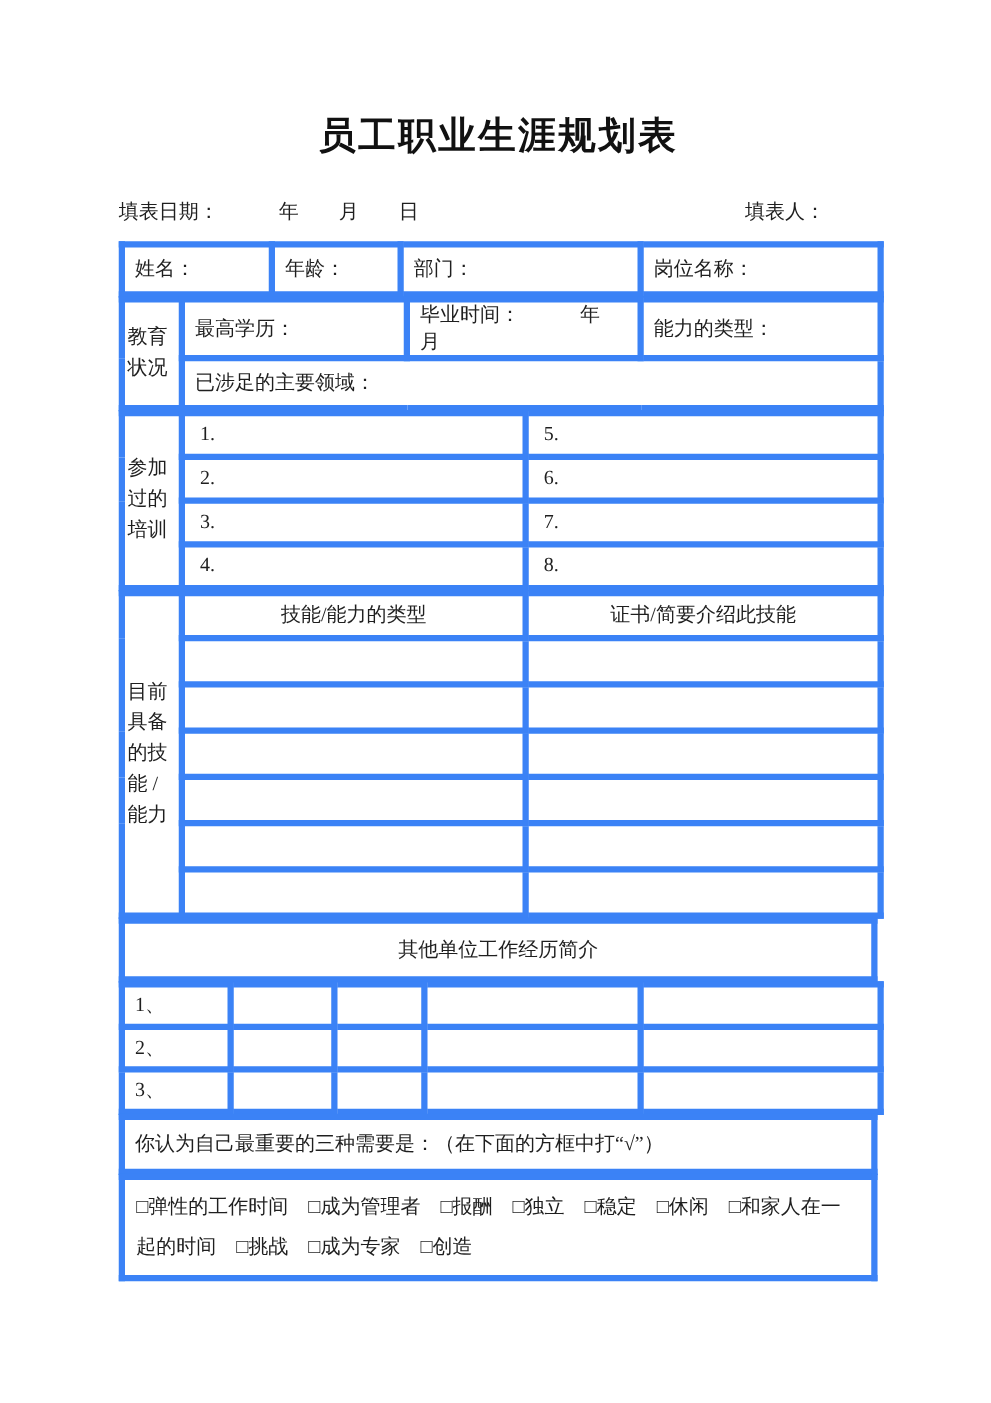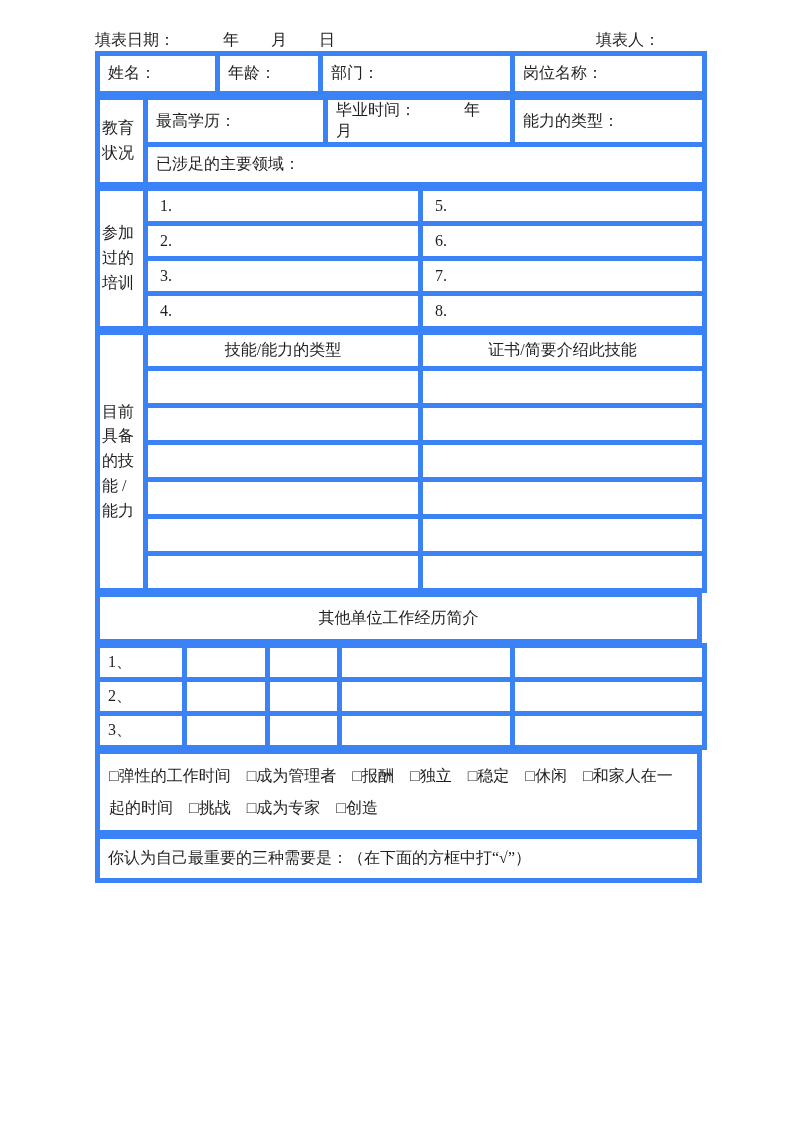--- a/index.html
+++ b/index.html
@@ -8,21 +8,21 @@
     font-family:"Liberation Serif","DejaVu Serif",serif;
     color:#1f1f1f;overflow:hidden;
   }
   .content{width:607px;margin-left:95px;}
   .doc-title{
     margin:0;padding-top:88px;text-align:center;
     font-size:30px;font-weight:bold;letter-spacing:2px;color:#111;
   }
   .date-line{
     display:flex;justify-content:space-between;align-items:flex-end;
-    margin-top:30px;margin-bottom:0;font-size:16px;
+    margin-top:30px;margin-bottom:13px;font-size:16px;
   }
   .date-line .right{padding-right:42px;}
   table{
     border-collapse:collapse;table-layout:fixed;width:607px;
     font-size:16px;color:#1f1f1f;
   }
   table + table{margin-top:-1px;}
   td,th{
     border:5px solid #3b82f6;padding:0 8px;vertical-align:middle;
     font-weight:normal;overflow:hidden;
@@ -35,20 +35,21 @@
   .section-title-cell{text-align:center;font-size:16px;margin-top:34px;}
   .needs-cell{line-height:2.0;padding:6px 9px;}
   .opt{margin-right:16px;white-space:normal;}
 </style>
 </head>
 <body>
 
 <div class="page">
   <div class="content">
 
+    <h1 class="doc-title">员工职业生涯规划表</h1>
 
     <div class="date-line">
       <span class="left">填表日期：　　　年　　月　　日</span>
       <span class="right">填表人：</span>
     </div>
 
     <table>
       <colgroup>
           <col style="width:120px">
           <col style="width:103px">
@@ -194,28 +195,28 @@
         <td></td>
         <td></td>
         <td></td>
         <td></td>
       </tr>
     </tbody>
       </table>
 
     <table>
       <tbody>
+          <tr style="height:44px">
+        <td>你认为自己最重要的三种需要是：（在下面的方框中打“√”）</td>
+      </tr>
+    </tbody>
+      </table>
+
+    <table>
+      <tbody>
           <tr style="height:66px">
         <td class="needs-cell"><span class="opt">□弹性的工作时间</span><span class="opt">□成为管理者</span><span class="opt">□报酬</span><span class="opt">□独立</span><span class="opt">□稳定</span><span class="opt">□休闲</span><span class="opt">□和家人在一起的时间</span><span class="opt">□挑战</span><span class="opt">□成为专家</span><span class="opt">□创造</span></td>
       </tr>
     </tbody>
       </table>
 
-    <table>
-      <tbody>
-          <tr style="height:44px">
-        <td>你认为自己最重要的三种需要是：（在下面的方框中打“√”）</td>
-      </tr>
-    </tbody>
-      </table>
-
   </div>
 </div>
 
 </body></html>

